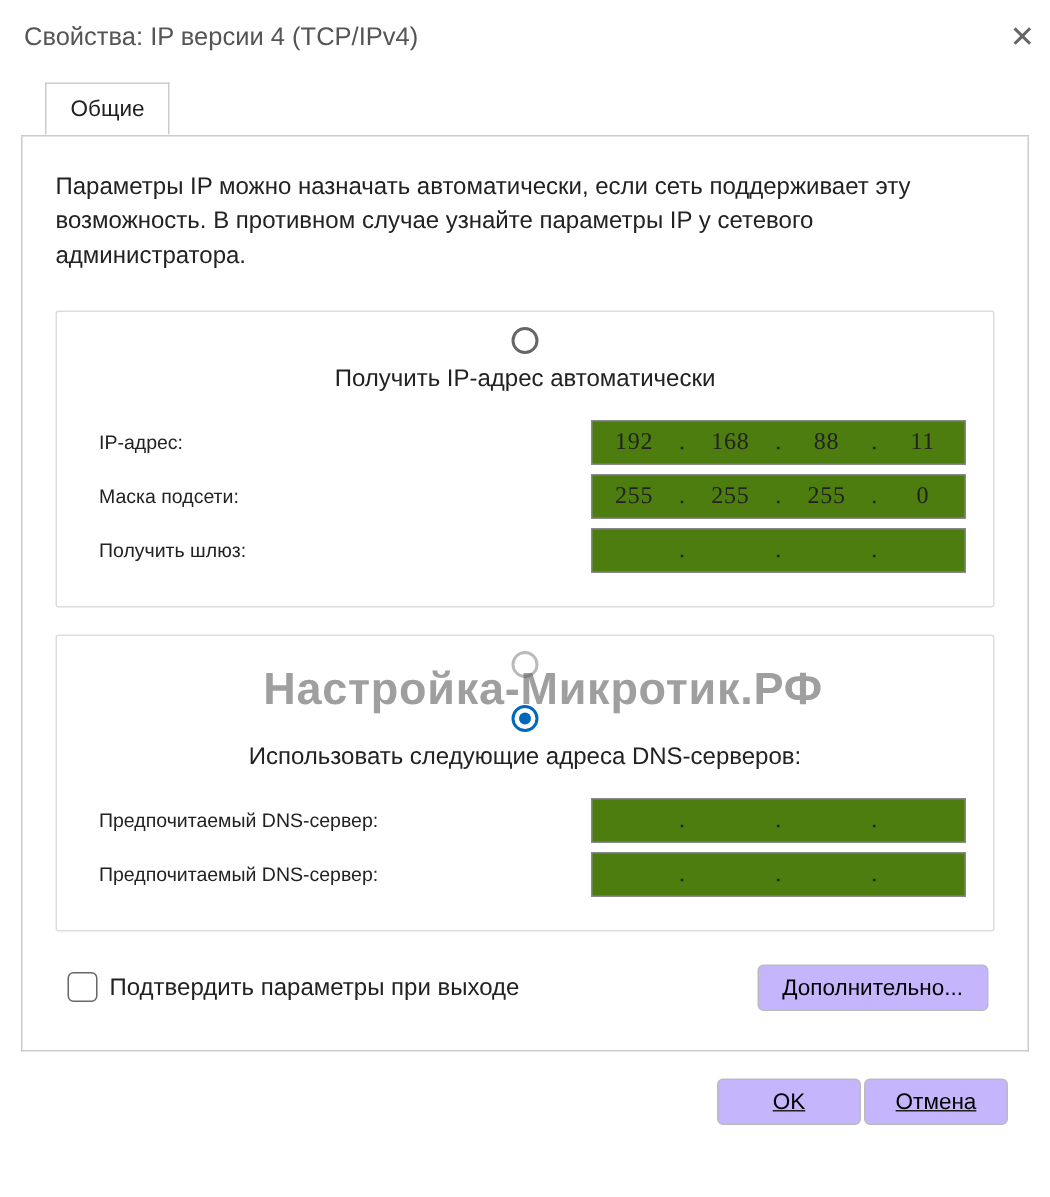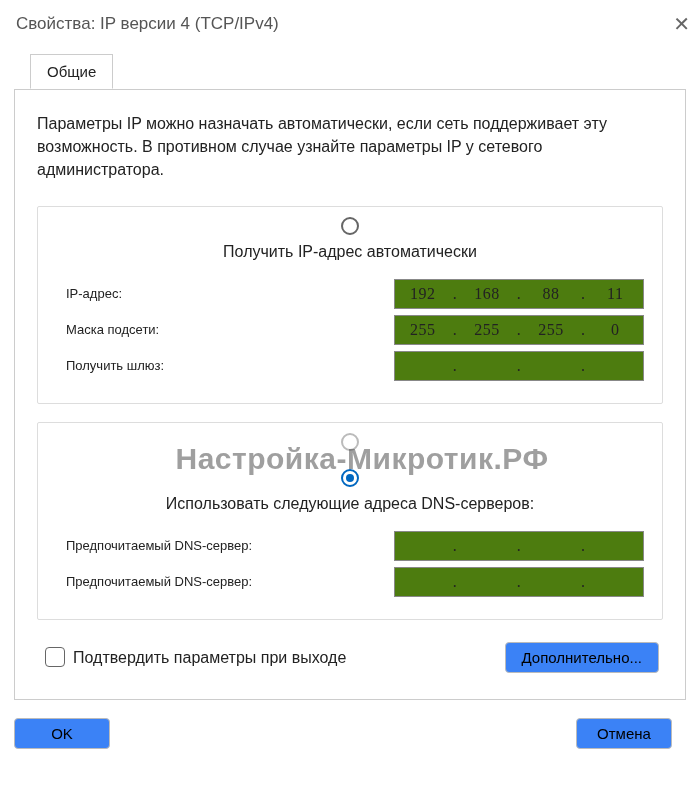--- a/index.html
+++ b/index.html
@@ -125,30 +125,31 @@
     }
     .chk-wrap { display: flex; align-items: flex-end; gap: 8px; font-size: 16px; }
     .chk {
       width: 20px; height: 20px;
       border: 1px solid #666;
       border-radius: 4px;
     }
     .btn {
       border: 1px solid #bbb;
       border-radius: 4px;
-      background: #3b82f6;
+      background: #c4b5fd;
       padding: 6px 16px;
       font-size: 15px;
       font-family: inherit;
     }
     .dlg-buttons {
       display: flex;
-      justify-content: space-between;
-      gap: 24px;
+      justify-content: flex-end;
+      gap: 2px;
       padding: 18px 14px 10px 0;
+      text-decoration: underline;
     }
     .dlg-buttons .btn { min-width: 96px; }
     .watermark {
       position: absolute;
       left: 50%; top: 396px;
       transform: translateX(-50%);
       font-size: 30px;
       font-weight: 600;
       color: rgba(80,80,80,0.55);
       pointer-events: none;

